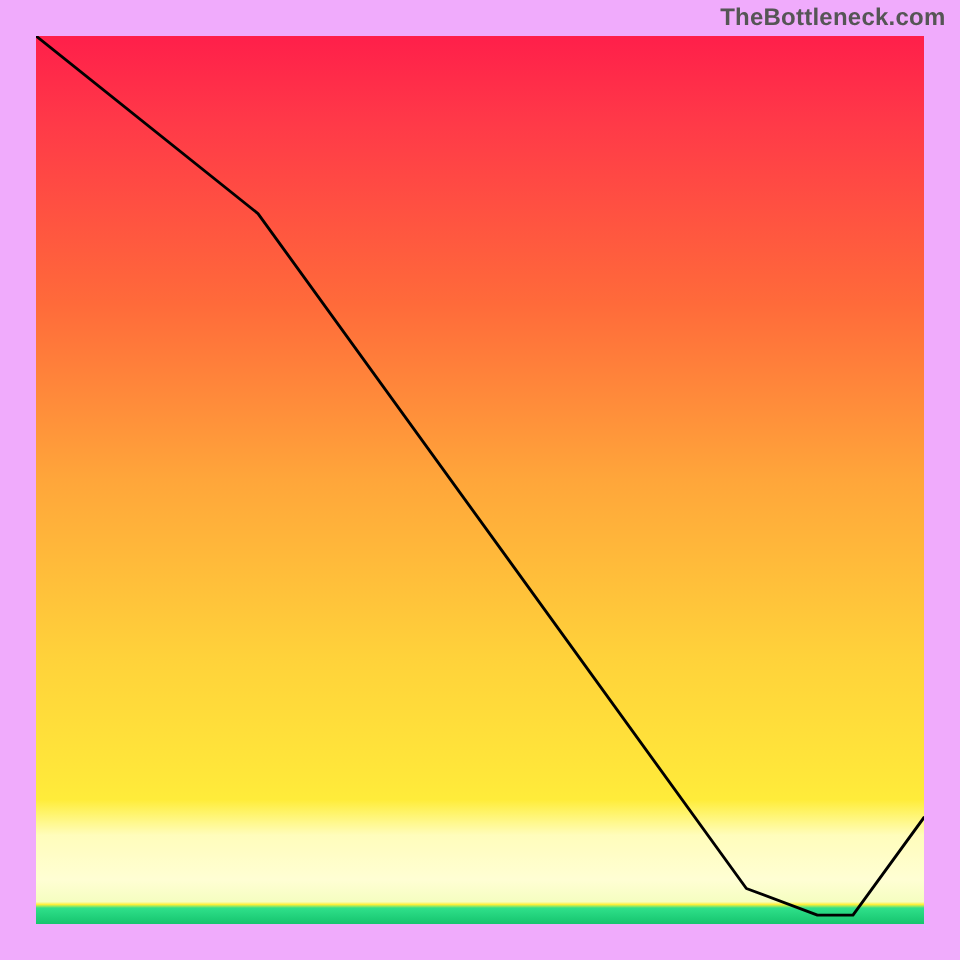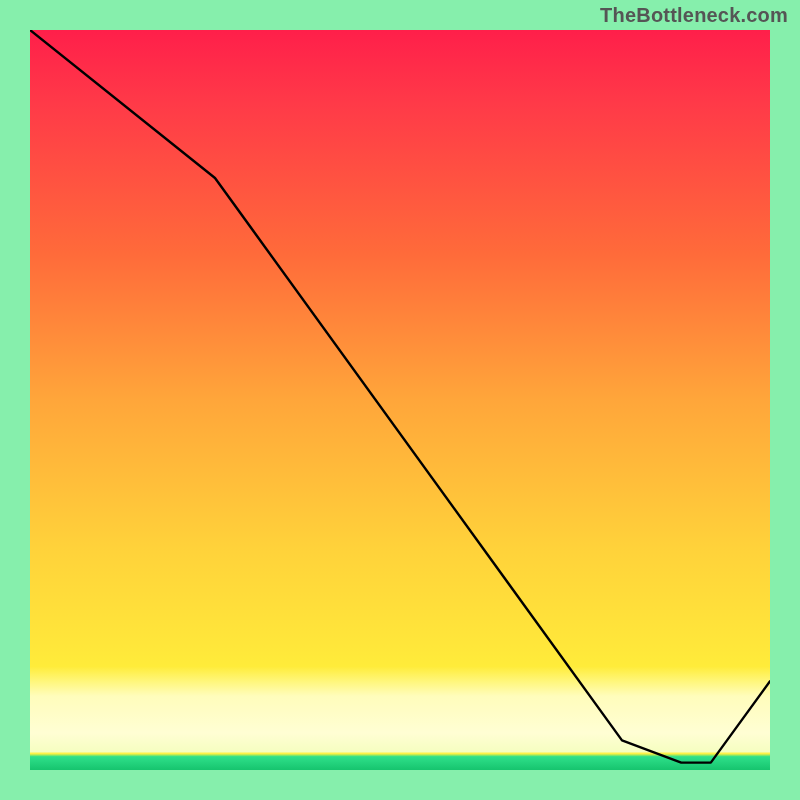--- a/index.html
+++ b/index.html
@@ -8,21 +8,21 @@
     width: 800px;
     height: 800px;
     background: #000;
     overflow: hidden;
     font-family: Arial, Helvetica, sans-serif;
   }
   .frame {
     position: relative;
     width: 800px;
     height: 800px;
-    background: #86efac;
+    background: #f0abfc;
   }
   .watermark {
     position: absolute;
     top: 4px;
     right: 12px;
     color: #555;
     font-size: 20px;
     font-weight: 600;
     letter-spacing: 0.2px;
     z-index: 10;

